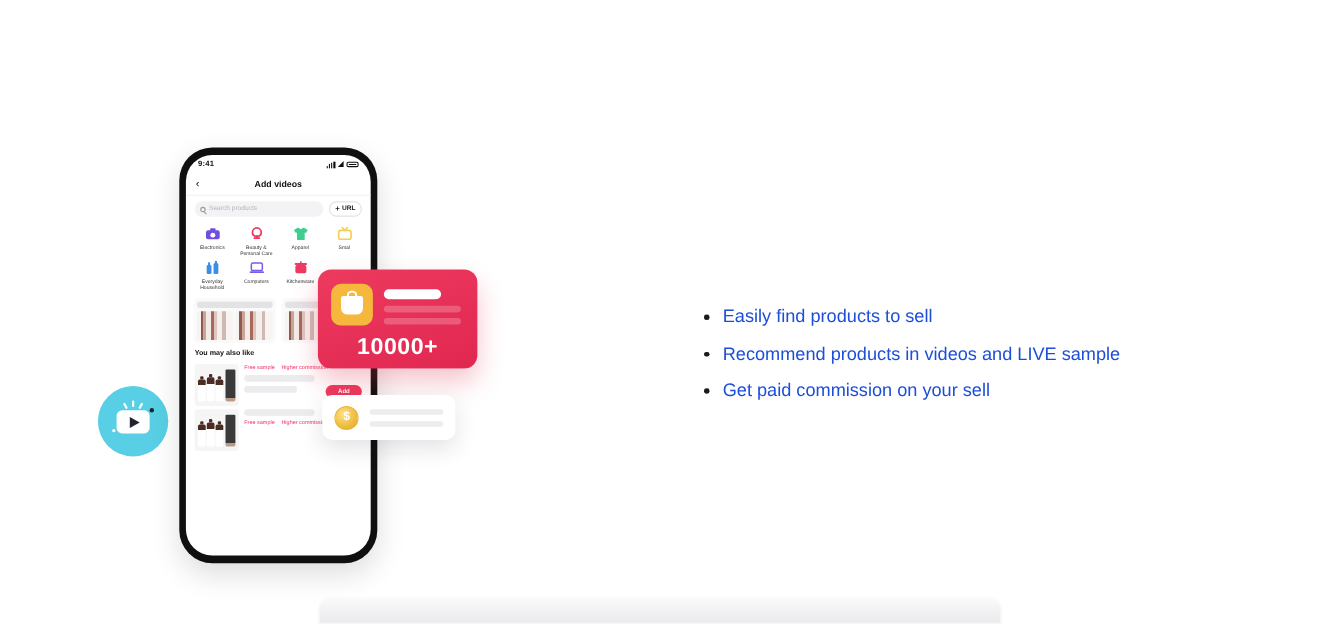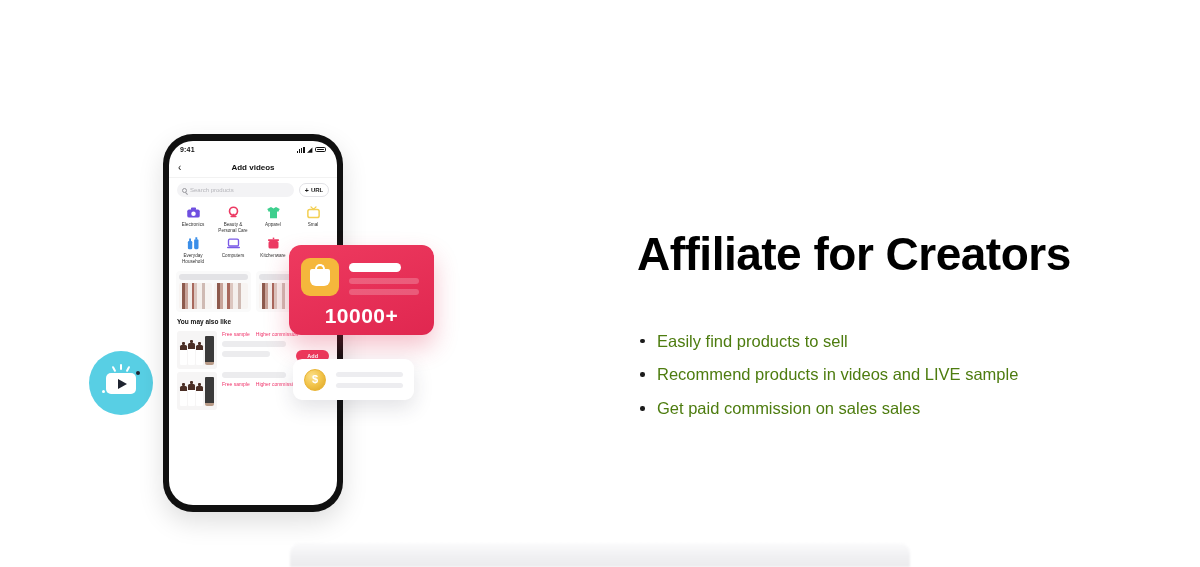--- a/index.html
+++ b/index.html
@@ -288,21 +288,21 @@
     width: 500px;
   }
   .headline {
     font-size: 46px; font-weight: bold; color: #000000;
     letter-spacing: -0.5px; line-height: 1.15;
   }
   .bullets { list-style: none; margin-top: 48px; }
   .bullets li {
     position: relative;
     padding-left: 20px;
-    font-size: 16.5px; color: #4d7c0f;
+    font-size: 16.5px; color: #1d4ed8;
     line-height: 1.55;
     margin-bottom: 8px;
   }
   .bullets li .dot-b {
     position: absolute; left: 3px; top: 10px;
     width: 4.5px; height: 4.5px; border-radius: 50%; background: #1b1b1b;
   }
 </style>
 </head>
 <body>
@@ -486,30 +486,29 @@
       <div class="coin">$</div>
       <div class="coinlines">
         <div class="cl"></div>
         <div class="cl"></div>
       </div>
     </div>
 
   </div>
 
   <div class="textcol">
-    <h1 class="headline">Affiliate for Creators</h1>
     <ul class="bullets">
       <li>
         <span class="dot-b"></span>
         <span>Easily find products to sell</span>
       </li>
       <li>
         <span class="dot-b"></span>
         <span>Recommend products in videos and LIVE sample</span>
       </li>
       <li>
         <span class="dot-b"></span>
-        <span>Get paid commission on sales sales</span>
+        <span>Get paid commission on your sell</span>
       </li>
     </ul>
   </div>
 
 </div>
 
 </body></html>

